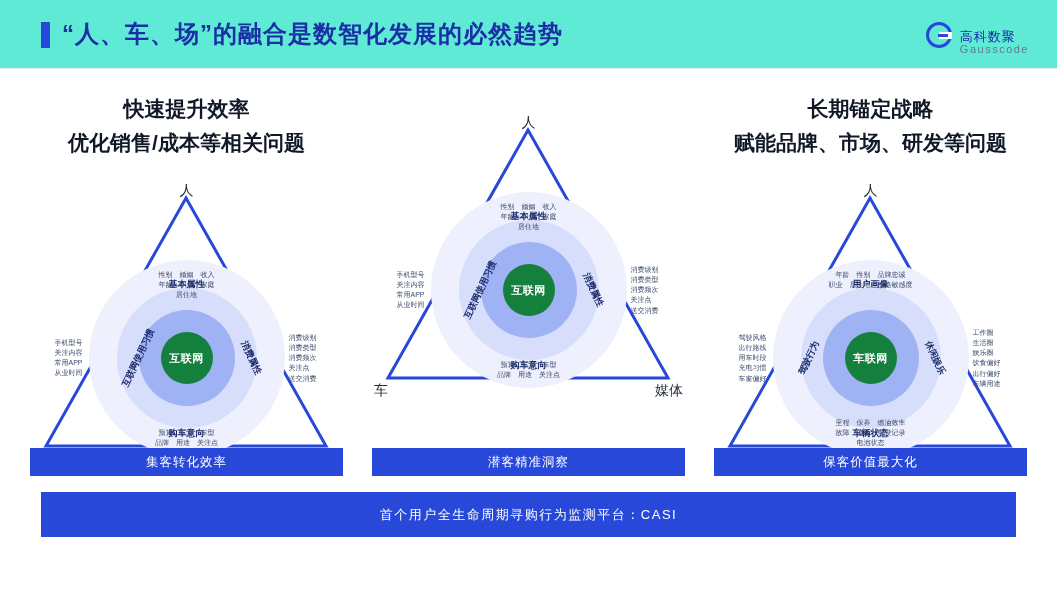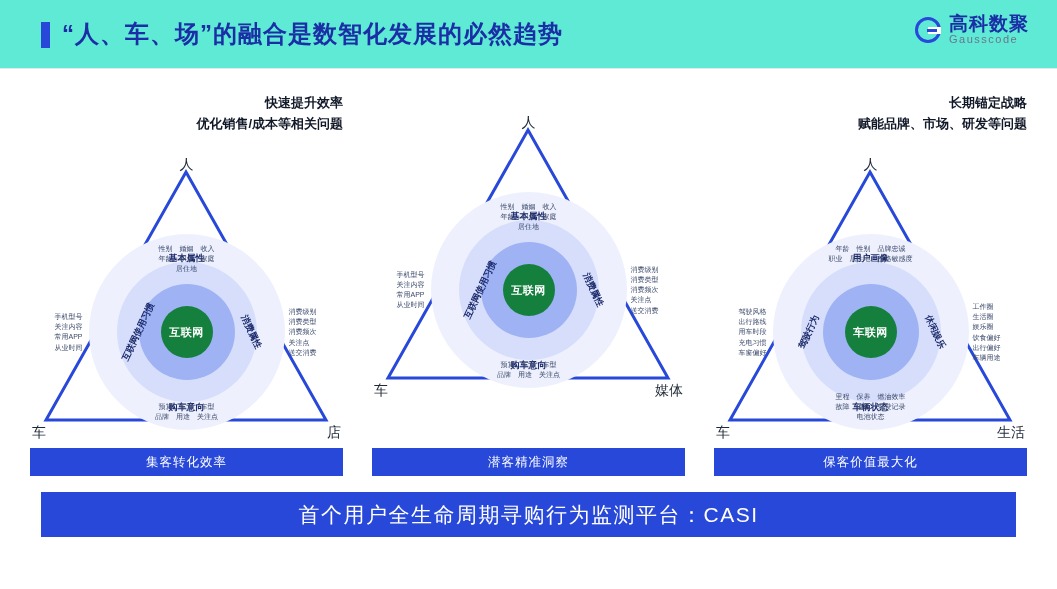--- a/index.html
+++ b/index.html
@@ -70,46 +70,47 @@
     position: absolute;
     right: 1px; top: 9px;
     width: 10px; height: 3px;
     background: #2748d8;
     z-index: 2;
   }
   .logo-text {
     line-height: 1.05;
   }
   .logo-cn {
-    font-size: 19px;
-    font-weight: bold;
+    font-size: 13px;
+    font-weight: normal;
     color: #1b2ea6;
     letter-spacing: 1px;
+    margin-top: 16px;
   }
   .logo-en {
     font-size: 11px;
     color: #6a7590;
     letter-spacing: 1.5px;
   }
 
   
   .col {
     position: absolute;
     top: 92px;
     width: 313px;
   }
   .col-1 { left: 30px; }
   .col-2 { left: 372px; }
   .col-3 { left: 714px; }
 
   .col-head {
-    text-align: right;
+    text-align: center;
     color: #111827;
     font-weight: bold;
-    font-size: 13px;
+    font-size: 21px;
     line-height: 1.62;
   }
 
   
   .tri-wrap {
     position: relative;
     width: 313px;
     height: 296px;
     margin-top: 14px;
   }
@@ -203,21 +204,21 @@
     position: absolute;
     left: 41px;
     top: 492px;
     width: 975px;
     height: 45px;
     background: #2748d8;
     color: #fff;
     display: flex;
     align-items: center;
     justify-content: center;
-    font-size: 21px;
+    font-size: 13px;
     letter-spacing: 1.5px;
   }
 </style>
 </head>
 <body>
 
 <div class="page">
 
   <div class="header">
     <div class="title-bar"></div>

